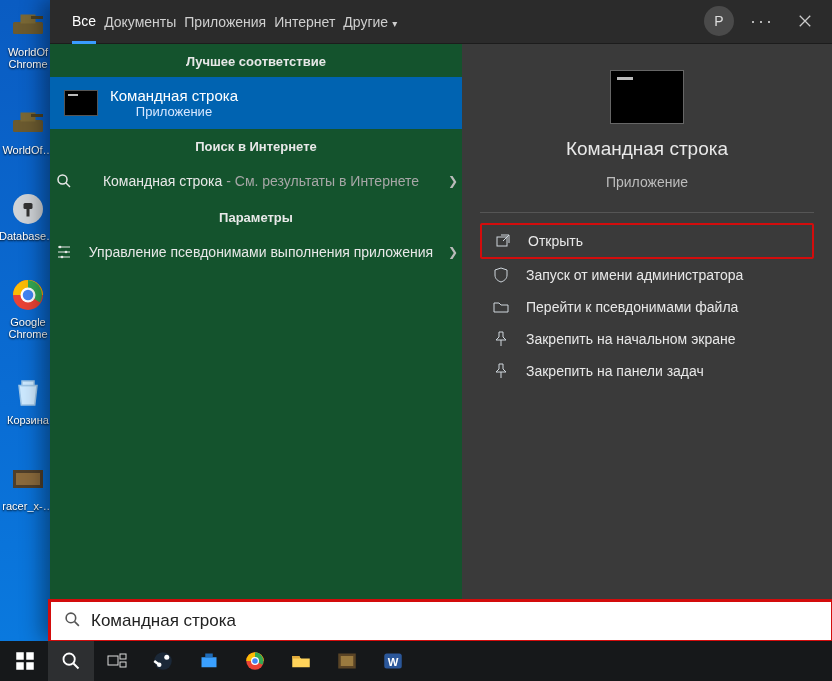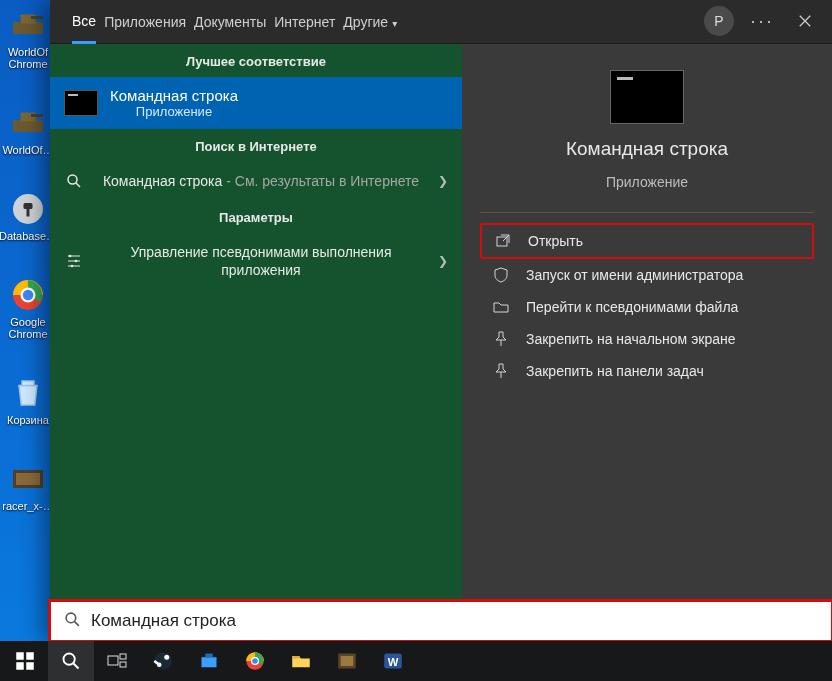--- a/index.html
+++ b/index.html
@@ -41,21 +41,21 @@
   .body { flex:1; display:flex; overflow:hidden; }
 
   .left { width:412px; background:#14532d; display:flex; flex-direction:column; color:#e8e8e8;text-align:center; }
   .sect-h { font-size:13px; font-weight:600; padding:10px 14px 8px; color:#e8e8e8; }
   .bestmatch { display:flex; align-items:center; gap:12px; padding:10px 14px; background:#0063b1; }
   .bm-thumb { width:34px; height:26px; background:#000; border:1px solid #555; position:relative; }
   .bm-thumb::after{content:"";position:absolute;top:3px;left:3px;width:10px;height:2px;background:#bbb;}
   .bm-txt .t1 { font-size:15px; color:#fff; }
   .bm-txt .t2 { font-size:13px; color:#d7e8ff; }
 
-  .row { display:flex; align-items:center; gap:14px; padding:10px 14px; position:relative; }
+  .row { display:flex; align-items:center; gap:14px; padding:10px 4px; position:relative; }
   .row .ic { width:20px; display:flex; justify-content:center; color:#e8e8e8; }
   .row .txt { flex:1; font-size:14px; line-height:18px; }
   .row .sub { color:#a7a7a7; font-size:14px; }
   .row .arr { color:#bbb; font-size:12px; }
 
   .right { flex:1; background:#3a3a3a; padding:26px 18px 18px; color:#e8e8e8; display:flex; flex-direction:column; }
   .preview { display:flex; flex-direction:column; align-items:center; gap:14px; }
   .preview .pthumb { width:74px; height:54px; background:#000; border:1px solid #666; position:relative; }
   .preview .pthumb::after{content:"";position:absolute;top:6px;left:6px;width:16px;height:3px;background:#bbb;}
   .preview .pt { font-size:19px; }
@@ -148,22 +148,22 @@
             <rect x="4" y="8" width="16" height="8" fill="#8a6a3c"></rect>
           </svg>
         </div>
       <span>racer_x-…</span>
     </div>
   </div>
 
   <div class="popup">
     <div class="tabs">
       <div class="tab active">Все</div>
+      <div class="tab">Документы</div>
       <div class="tab">Приложения</div>
-      <div class="tab">Документы</div>
       <div class="tab">Интернет</div>
       <div class="tab"><span>Другие</span><span class="chev">▾</span></div>
       <div class="tabs-right">
         <div class="avatar">P</div>
         <div class="dots">···</div>
         <div class="close">
           <svg viewBox="0 0 16 16" width="14" height="14">
               <path d="M2 2l12 12M14 2L2 14" stroke="#ccc" stroke-width="1.5"></path>
             </svg>
         </div>

